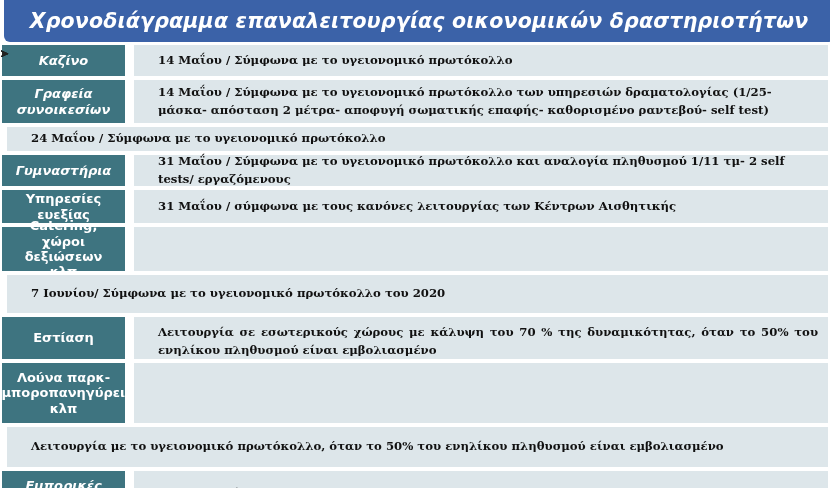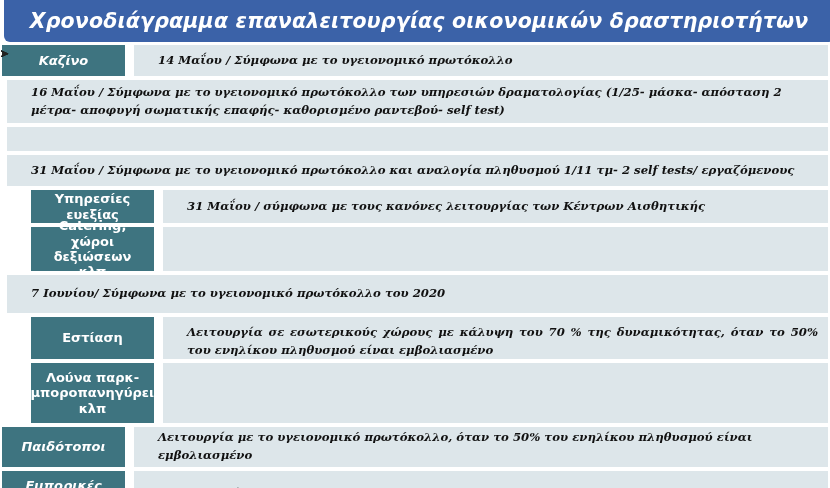--- a/index.html
+++ b/index.html
@@ -81,42 +81,40 @@
     font-family: "DejaVu Sans", sans-serif;
     font-size: 13px;
     font-weight: bold;
     font-style: italic;
     line-height: 1.18;
     border-left: 2px solid #ffffff;
     border-right: 2px solid #ffffff;
   }
   .label-cell.upright {
     font-style: normal;
-    margin-left: 29px;
   }
 
   .gap-cell {
     flex: 0 0 7px;
     background: #ffffff;
   }
 
   .content-cell {
     flex: 1 1 auto;
     background: #DDE6EA;
     box-sizing: border-box;
     padding: 7px 10px 7px 8px;
     display: flex;
     align-items: center;
     border-right: 2px solid #ffffff;
   }
 
   .content-text {
     font-family: "DejaVu Serif", serif;
     font-size: 11.7px;
-    font-style: italic;
     font-weight: bold;
     color: #111111;
     line-height: 1.5;
     width: 100%;
     box-sizing: border-box;
     padding-left: 16px;
     position: relative;
     text-align: left;
   }
   .content-text.justify {
@@ -146,33 +144,36 @@
   <div class="table" id="table-body">
       <div class="row" style="height: 31px;">
         <div class="label-cell">Καζίνο</div>
         <div class="gap-cell"></div>
         <div class="content-cell">
           <span class="bullet-icon">➤</span>
           <div class="content-text">14 Μαΐου / Σύμφωνα με το υγειονομικό πρωτόκολλο</div>
         </div>
       </div>
       <div class="row" style="height: 43px;">
-        <div class="gap-cell"></div>
-        <div class="content-cell">
-          <span class="bullet-icon">➤</span>
-          <div class="content-text">16 Μαΐου / Σύμφωνα με το υγειονομικό πρωτόκολλο των  υπηρεσιών δραματολογίας (1/25- μάσκα- απόσταση 2 μέτρα- αποφυγή σωματικής επαφής- καθορισμένο ραντεβού- self test)</div>
+        <div class="label-cell">Γραφεία συνοικεσίων</div>
+        <div class="gap-cell"></div>
+        <div class="content-cell">
+          <span class="bullet-icon">➤</span>
+          <div class="content-text">14 Μαΐου / Σύμφωνα με το υγειονομικό πρωτόκολλο των  υπηρεσιών δραματολογίας (1/25- μάσκα- απόσταση 2 μέτρα- αποφυγή σωματικής επαφής- καθορισμένο ραντεβού- self test)</div>
         </div>
       </div>
       <div class="row" style="height: 24px;">
         <div class="gap-cell"></div>
         <div class="content-cell">
           <span class="bullet-icon">➤</span>
+          <div class="content-text">24 Μαΐου / Σύμφωνα με το υγειονομικό πρωτόκολλο</div>
         </div>
       </div>
       <div class="row" style="height: 31px;">
+        <div class="label-cell">Γυμναστήρια</div>
         <div class="gap-cell"></div>
         <div class="content-cell">
           <span class="bullet-icon">➤</span>
           <div class="content-text">31 Μαΐου / Σύμφωνα με το υγειονομικό πρωτόκολλο και αναλογία πληθυσμού 1/11 τμ- 2 self tests/ εργαζόμενους</div>
         </div>
       </div>
       <div class="row" style="height: 33px;">
         <div class="label-cell upright">Υπηρεσίες ευεξίας</div>
         <div class="gap-cell"></div>
         <div class="content-cell">
@@ -203,21 +204,20 @@
         </div>
       </div>
       <div class="row" style="height: 60px;">
         <div class="label-cell upright">Λούνα παρκ-εμποροπανηγύρεις κλπ</div>
         <div class="gap-cell"></div>
         <div class="content-cell">
           <span class="bullet-icon">➤</span>
         </div>
       </div>
       <div class="row" style="height: 40px;">
-        <div class="label-cell">Παιδότοποι</div>
         <div class="gap-cell"></div>
         <div class="content-cell">
           <span class="bullet-icon">➤</span>
           <div class="content-text">Λειτουργία  με το υγειονομικό πρωτόκολλο, όταν το 50% του ενηλίκου πληθυσμού  είναι εμβολιασμένο</div>
         </div>
       </div>
       <div class="row" style="height: 45px;">
         <div class="label-cell">Εμπορικές Εκθέσεις</div>
         <div class="gap-cell"></div>
         <div class="content-cell">

